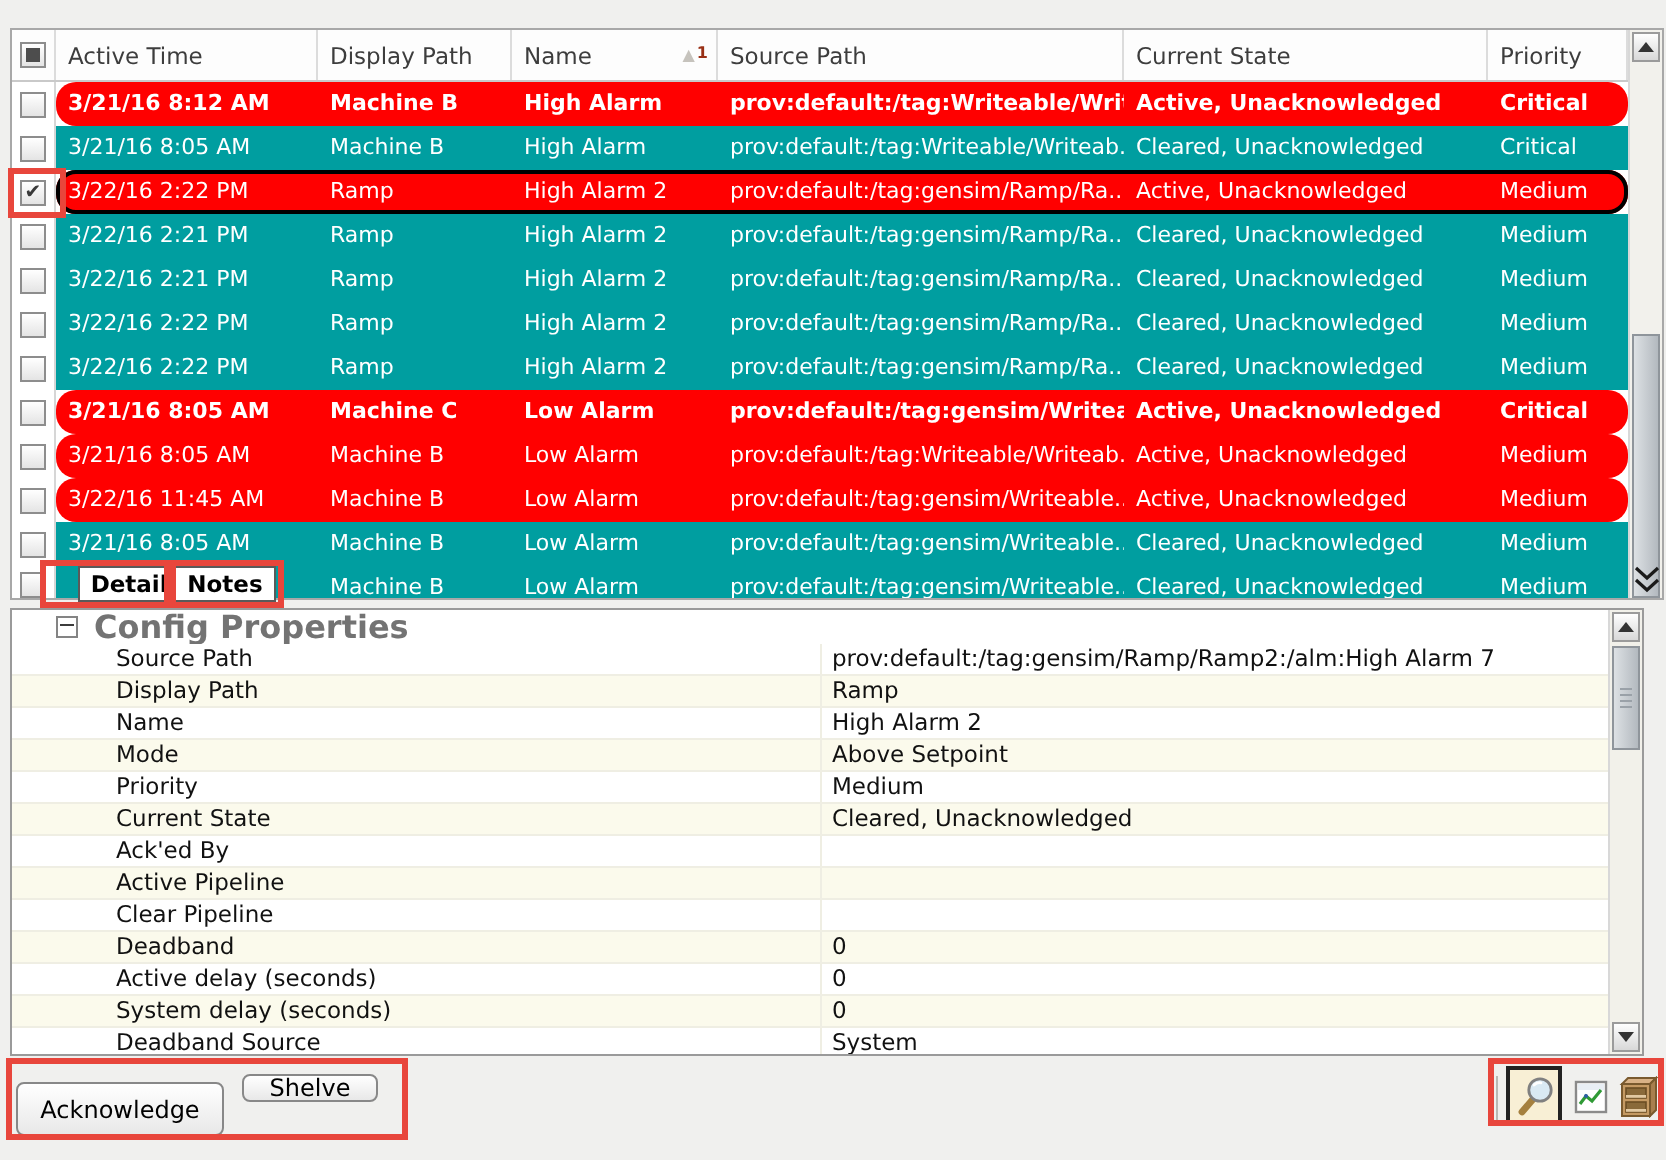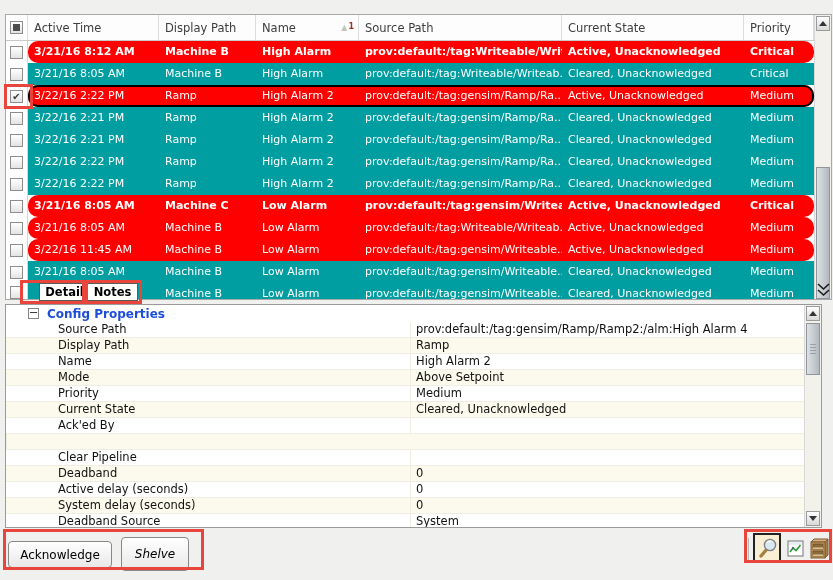--- a/index.html
+++ b/index.html
@@ -60,34 +60,34 @@
     display:flex;align-items:center;justify-content:center;font-size:11.5px;font-weight:bold;color:#000;}
   .tab-details{left:23px;top:283px;width:58px;margin-left:16px;}
   .tab-notes{left:87px;top:283px;width:51px;}
 
   
   .props-panel{position:absolute;left:5px;top:304px;width:817px;height:224px;background:#fff;
     border:1px solid #9a9a9a;box-sizing:border-box;overflow:hidden;}
   .props-head{position:absolute;left:0;top:0;right:17px;height:17px;display:flex;align-items:center;background:#fff;}
   .collapse-box{width:9px;height:9px;border:1px solid #848484;margin-left:22px;position:relative;background:#fff;}
   .collapse-box::after{content:"";position:absolute;left:1px;right:1px;top:3px;height:1px;background:#3c3c3c;}
-  .props-title{margin-left:8px;font-size:12px;font-weight:bold;color:#1d4ed8;}
+  .props-title{margin-left:8px;font-size:16px;font-weight:bold;color:#737373;}
   .props-rows{position:absolute;left:0;top:17px;right:17px;bottom:0;overflow:hidden;}
   .prow{display:flex;height:16px;line-height:15px;box-sizing:border-box;border-bottom:1px solid #efeee3;background:#fff;}
   .prow.alt{background:var(--alt-row,#fbfaec);}
   .pname{width:404px;flex:0 0 404px;box-sizing:border-box;padding-left:52px;font-size:11.5px;color:#111;
     white-space:nowrap;overflow:hidden;}
   .pvalue{flex:1;font-size:11.5px;color:#111;border-left:1px solid #efeee3;padding-left:5px;
     white-space:nowrap;overflow:hidden;box-sizing:border-box;}
 
   
   .btn{position:absolute;background:linear-gradient(#ffffff,#e8e8e8);border:1px solid #888;
     border-radius:4px;font-size:12px;color:#000;display:flex;align-items:center;justify-content:center;box-sizing:border-box;}
   .btn-ack{left:8px;top:541px;width:104px;height:27px;}
-  .btn-shelve{left:121px;top:537px;width:68px;height:34px;font-style:italic;}
+  .btn-shelve{left:121px;top:537px;width:68px;height:14px;}
 
   
   .icon-sep{position:absolute;left:748px;top:538px;width:1px;height:22px;background:#b9b9b4;}
   .mag-btn{position:absolute;left:753px;top:533px;width:28px;height:30px;background:#f8efd5;
     border:2px solid #222;box-sizing:border-box;display:flex;align-items:center;justify-content:center;}
   .chart-btn{position:absolute;left:786px;top:539px;width:19px;height:19px;display:flex;align-items:center;justify-content:center;}
   .shelf-btn{position:absolute;left:808px;top:537px;width:21px;height:22px;display:flex;align-items:center;justify-content:center;}
 
   
   .annot{position:absolute;border:3px solid var(--annot,#e8463c);box-sizing:border-box;z-index:60;pointer-events:none;}
@@ -312,21 +312,21 @@
   </div>
 
   <div class="props-panel">
     <div class="props-head">
       <span class="collapse-box"></span>
       <span class="props-title">Config Properties</span>
     </div>
     <div class="props-rows">
         <div class="prow">
     <div class="pname">Source Path</div>
-    <div class="pvalue">prov:default:/tag:gensim/Ramp/Ramp2:/alm:High Alarm 4</div>
+    <div class="pvalue">prov:default:/tag:gensim/Ramp/Ramp2:/alm:High Alarm 7</div>
   </div>
         <div class="prow alt">
     <div class="pname">Display Path</div>
     <div class="pvalue">Ramp</div>
   </div>
         <div class="prow">
     <div class="pname">Name</div>
     <div class="pvalue">High Alarm 2</div>
   </div>
         <div class="prow alt">
@@ -339,20 +339,21 @@
   </div>
         <div class="prow alt">
     <div class="pname">Current State</div>
     <div class="pvalue">Cleared, Unacknowledged</div>
   </div>
         <div class="prow">
     <div class="pname">Ack'ed By</div>
     <div class="pvalue"></div>
   </div>
         <div class="prow alt">
+    <div class="pname">Active Pipeline</div>
     <div class="pvalue"></div>
   </div>
         <div class="prow">
     <div class="pname">Clear Pipeline</div>
     <div class="pvalue"></div>
   </div>
         <div class="prow alt">
     <div class="pname">Deadband</div>
     <div class="pvalue">0</div>
   </div>

